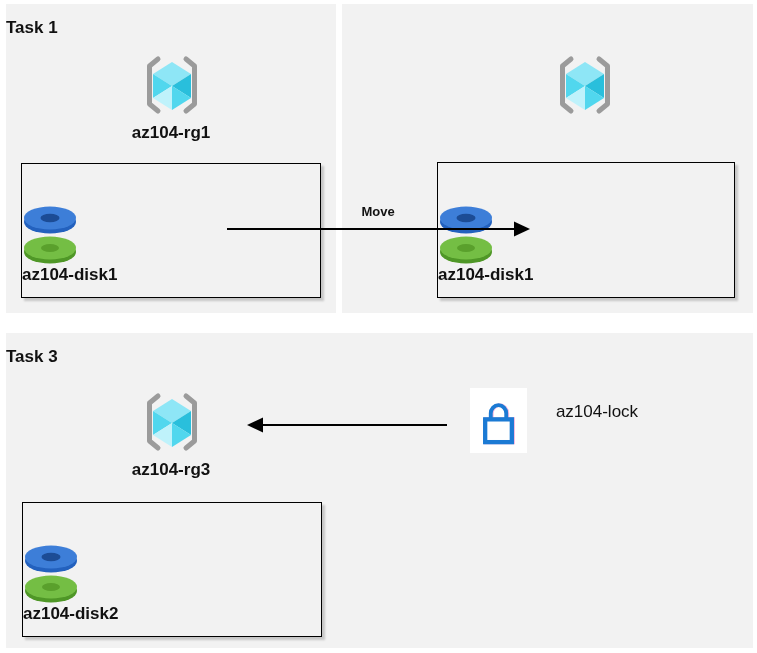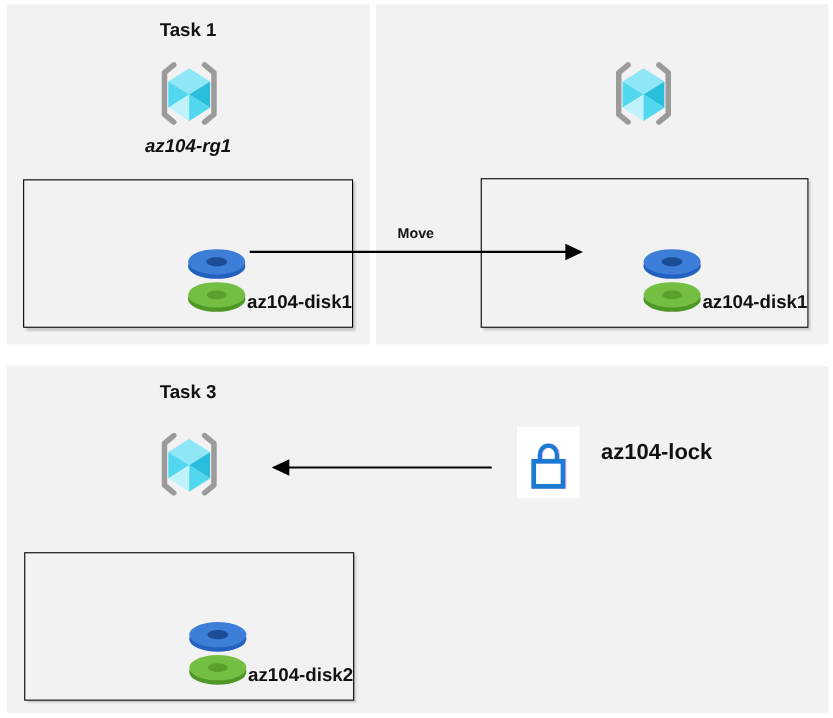--- a/index.html
+++ b/index.html
@@ -16,41 +16,41 @@
     font-family:"Liberation Sans", sans-serif;
     color:var(--text);
   }
   .panel{position:absolute; background:var(--panel-bg);}
   #panel-task1{left:6px; top:4px; width:330px; height:309px;}
   #panel-task2{left:342px; top:4px; width:411px; height:309px;}
   #panel-task3{left:6px; top:333px; width:747px; height:315px;}
 
   .panel-title{
     position:absolute; top:14px; left:0; width:330px;
-    text-align:center; font-size:17px; font-weight:700;
+    text-align:left; font-size:17px; font-weight:700;
   }
   #panel-task2 .panel-title{left:78px;}
 
   .rg-icon{position:absolute; width:58px; height:62px;}
   #panel-task1 .rg-icon{left:137px; top:50px;}
   #panel-task2 .rg-icon{left:214px; top:50px;}
   #panel-task3 .rg-icon{left:137px; top:58px;}
 
   .rg-label{
     position:absolute; left:0; width:330px; text-align:center;
-    font-size:17px; font-weight:700;font-style:italic;
+    font-size:17px; font-weight:700;
   }
   #panel-task1 .rg-label{top:119px;}
   #panel-task2 .rg-label{left:78px; top:119px;}
   #panel-task3 .rg-label{top:127px;}
 
   .disk-box{
     position:absolute; border:1.5px solid var(--box-border);
     box-shadow:2.5px 2.5px 2px rgba(0,0,0,0.18);
-    display:flex; flex-direction:row; align-items:flex-end;
+    display:flex; flex-direction:column; align-items:flex-start;
     justify-content:flex-end; gap:0; box-sizing:border-box;
     padding-bottom:12px;
   }
   #panel-task1 .disk-box{left:15px; top:159px; width:300px; height:135px;}
   #panel-task2 .disk-box{left:95px; top:158px; width:298px; height:136px;}
   #panel-task3 .disk-box{left:16px; top:169px; width:300px; height:135px;}
 
   .disk-icon{width:56px; height:60px;}
   .disk-label{font-size:17px; font-weight:700; line-height:20px;}
 
@@ -60,21 +60,21 @@
     position:absolute; left:340px; top:204px; width:76px;
     text-align:center; font-size:13px; font-weight:700;
   }
   #lock-tile{
     position:absolute; left:470px; top:388px; width:57px; height:65px;
     background:#ffffff; display:flex; align-items:center; justify-content:center;
   }
   #lock-tile svg{filter:drop-shadow(1px 0 0 rgba(236,100,180,0.45));}
   #lock-caption{
     position:absolute; left:536px; top:401px; width:122px;
-    text-align:center; font-size:20px; font-weight:700; line-height:21px;
+    text-align:center; font-size:17px; font-weight:400; line-height:21px;
   }
 </style>
 </head>
 <body>
 
 <div id="canvas">
 
   <section class="panel" id="panel-task1">
     <div class="panel-title">Task 1</div>
     <div class="rg-icon">
@@ -137,20 +137,21 @@
       <svg width="58" height="62" viewBox="0 0 58 62">
         <path d="M15 5 L6.5 12 L6.5 50 L15 57" fill="none" stroke="var(--bracket-gray)" stroke-width="5" stroke-linecap="round" stroke-linejoin="round"></path>
         <path d="M43 5 L51.5 12 L51.5 50 L43 57" fill="none" stroke="var(--bracket-gray)" stroke-width="5" stroke-linecap="round" stroke-linejoin="round"></path>
         <polygon points="29,8 10,20 29,32 48,20" fill="var(--cube-top)"></polygon>
         <polygon points="10,20 29,32 10,44" fill="var(--cube-mid)"></polygon>
         <polygon points="10,44 29,32 29,56" fill="var(--cube-light)"></polygon>
         <polygon points="48,20 29,32 48,44" fill="var(--cube-dark)"></polygon>
         <polygon points="48,44 29,32 29,56" fill="var(--cube-mid)"></polygon>
       </svg>
     </div>
+    <div class="rg-label">az104-rg3</div>
     <div class="disk-box">
       <div class="disk-icon">
         <svg width="56" height="60" viewBox="0 0 56 60">
           <ellipse cx="28" cy="47" rx="26" ry="11.5" fill="var(--disk-green-side)"></ellipse>
           <ellipse cx="28" cy="43" rx="26" ry="11.5" fill="var(--disk-green-top)"></ellipse>
           <ellipse cx="28" cy="43" rx="9" ry="4" fill="var(--disk-green-hole)"></ellipse>
           <ellipse cx="28" cy="17" rx="26" ry="11.5" fill="var(--disk-blue-side)"></ellipse>
           <ellipse cx="28" cy="13" rx="26" ry="11.5" fill="var(--disk-blue-top)"></ellipse>
           <ellipse cx="28" cy="13" rx="9.5" ry="4.2" fill="var(--disk-blue-hole)"></ellipse>
         </svg>

